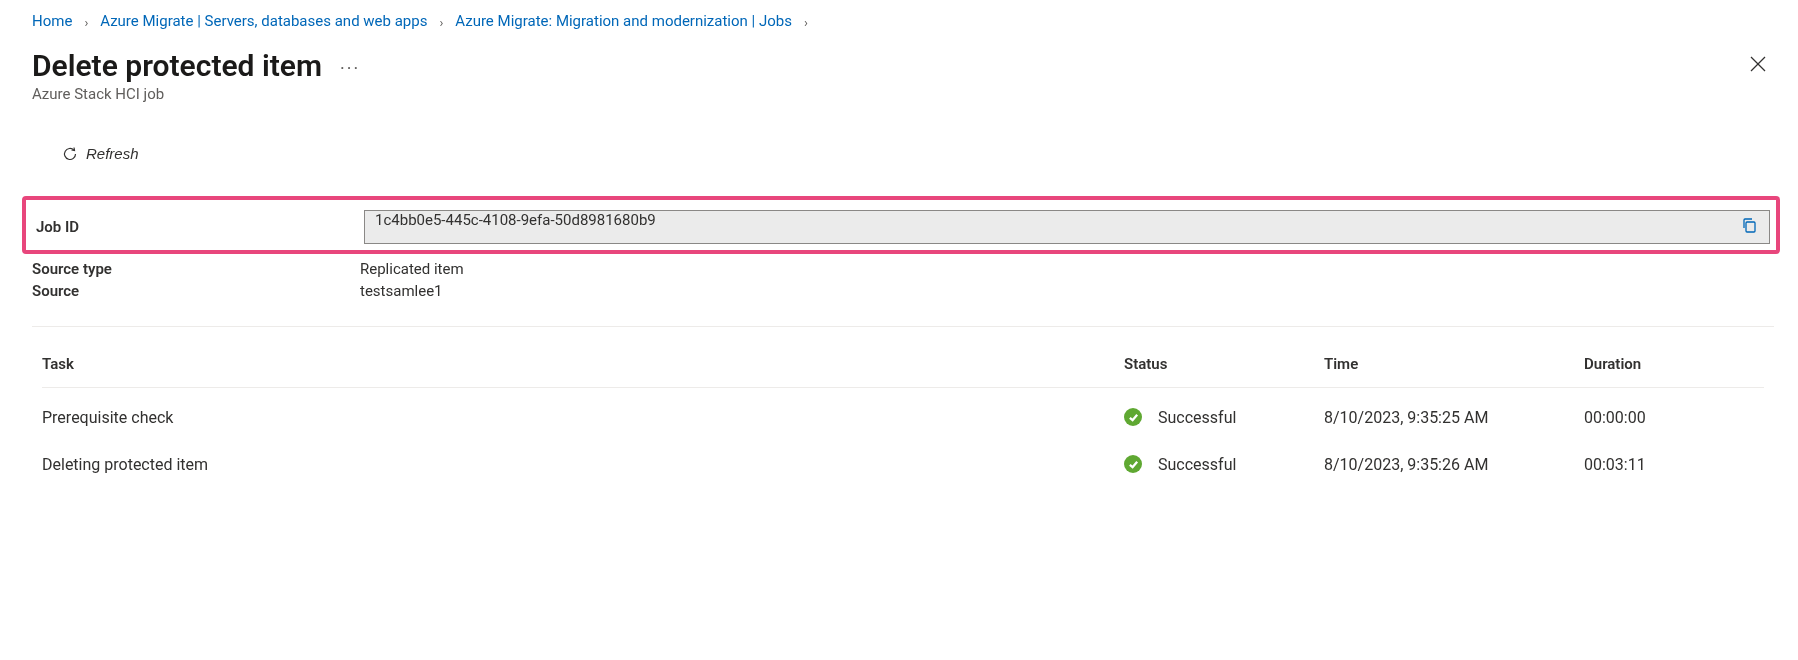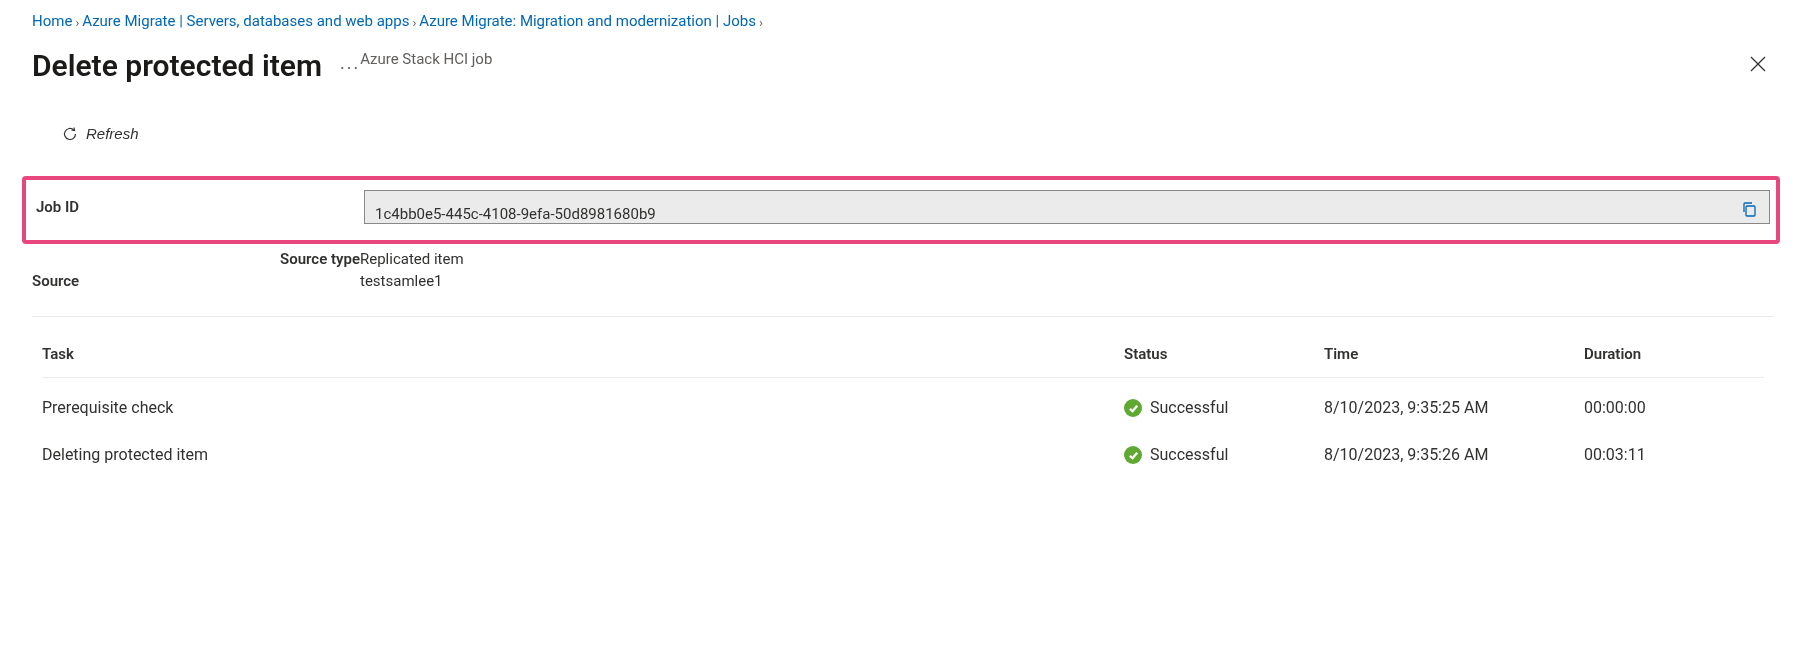--- a/index.html
+++ b/index.html
@@ -12,41 +12,41 @@
     }
     .page {
       width: 1798px;
       height: 660px;
       position: relative;
       padding: 12px 24px 0 32px;
     }
     .breadcrumb {
       display: flex;
       align-items: flex-end;
-      gap: 3px;
+      gap: 12px;
       font-size: 15px;
       margin-bottom: 18px;
       flex-wrap: wrap;
     }
     .breadcrumb a {
       color: #0067b8;
       text-decoration: none;
       cursor: pointer;
     }
     .breadcrumb .sep {
       color: #605e5c;
       font-size: 13px;
     }
     .header-row {
       display: flex;
       justify-content: space-between;
       align-items: flex-start;
       margin-bottom: 2px;
     }
-    .title-block { display: flex; flex-direction: row; }
+    .title-block { display: flex; flex-direction: column; }
     .title-line {
       display: flex;
       align-items: center;
       gap: 18px;
     }
     .page-title {
       font-size: 30px;
       font-weight: 600;
       color: #1b1a19;
     }
@@ -85,41 +85,41 @@
       color: #323130;
       cursor: pointer;
       padding: 4px 2px;
       font-style: italic;
     }
     .refresh-btn svg { width: 16px; height: 16px; }
     .highlight-box {
       border: 4px solid #e8467c;
       border-radius: 4px;
       margin: 0 -6px 2px -10px;
-      padding: 10px 6px 12px 10px;
+      padding: 10px 6px 2px 10px;
     }
     .props-row {
       display: flex;
       align-items: center;
       margin-bottom: 4px;
     }
     .props-label {
       width: 328px;
       font-size: 15px;
       color: #323130;
       font-weight: 600;
     }
     .props-value {
       font-size: 15px;
       color: #323130;
     }
     .jobid-input {
       flex: 1;
       display: flex;
-      align-items: flex-end;
+      align-items: flex-start;
       border: 1px solid #8a8886;
       background: #ebebeb;
       height: 34px;
       padding: 0 6px 0 10px;
       font-size: 15px;
     }
     .jobid-text {
       flex: 1;
       color: #323130;
       white-space: nowrap;
@@ -156,22 +156,22 @@
       font-weight: 600;
       color: #323130;
     }
     .trow { padding: 14px 0; }
     .td {
       font-size: 16px;
       color: #323130;
     }
     .status-cell {
       display: inline-flex;
-      align-items: flex-end;
-      gap: 8px;
+      align-items: flex-start;
+      gap: 16px;
     }
     .success-icon {
       width: 18px; height: 18px;
       border-radius: 50%;
       background: #5fa832;
       display: inline-flex;
       align-items: center;
       justify-content: center;
     }
     .success-icon svg { width: 11px; height: 11px; stroke: #fff; stroke-width: 2.5; fill: none; }
@@ -223,21 +223,21 @@
         <span class="copy-btn">
           <svg viewBox="0 0 16 16">
               <rect x="5" y="5" width="9" height="10" rx="1" fill="none" stroke="currentColor" stroke-width="1.3"></rect>
               <path d="M3 11 V3 a1 1 0 0 1 1-1 h7" fill="none" stroke="currentColor" stroke-width="1.3"></path>
             </svg>
         </span>
       </div>
     </div>
   </div>
 
-  <div class="props-row" style="margin-top:6px;text-align:right;">
+  <div class="props-row" style="margin-top:6px;">
     <div class="props-label" style="font-weight:600;">Source type</div>
     <div class="props-value">Replicated item</div>
   </div>
   <div class="props-row">
     <div class="props-label" style="font-weight:600;">Source</div>
     <div class="props-value">testsamlee1</div>
   </div>
 
   <hr class="divider">
 

